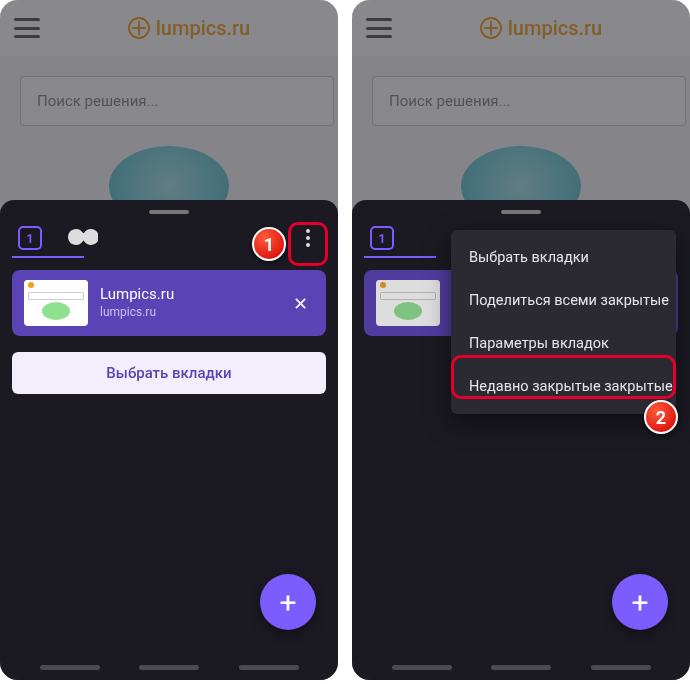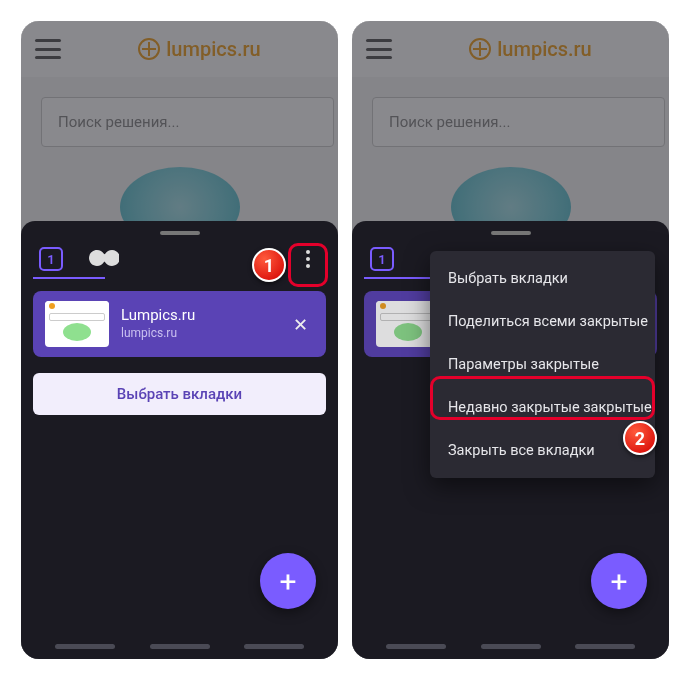--- a/index.html
+++ b/index.html
@@ -7,21 +7,21 @@
     background: #fff;
     font-family: -apple-system, BlinkMacSystemFont, "Segoe UI", Roboto, Arial, sans-serif;
     width: 690px;
     height: 684px;
     overflow: hidden;
     position: relative;
   }
   .stage {
     display: flex;
     gap: 14px;
-    padding: 21px;
+    padding: 0;
     width: 690px;
     height: 680px;
   }
   .phone {
     flex: 1;
     position: relative;
     border-radius: 18px;
     overflow: hidden;
     background: #1a1a20;
   }
@@ -404,23 +404,22 @@
       <div class="navbar">
           <span></span>
           <span></span>
           <span></span>
         </div>
     </div>
 
     <div class="menu">
       <div class="menu-item">Выбрать вкладки</div>
       <div class="menu-item">Поделиться всеми закрытые</div>
-      <div class="menu-item">Параметры закрытые</div>
+      <div class="menu-item">Параметры вкладок</div>
       <div class="menu-item">Недавно закрытые закрытые</div>
-      <div class="menu-item">Закрыть все вкладки</div>
     </div>
 
     <div class="highlight" style="top:355px; right:14px; width:225px; height:44px;"></div>
     <div class="badge" style="top:400px; right:12px;">
         <span>2</span>
       </div>
   </div>
 
 </div>
 

